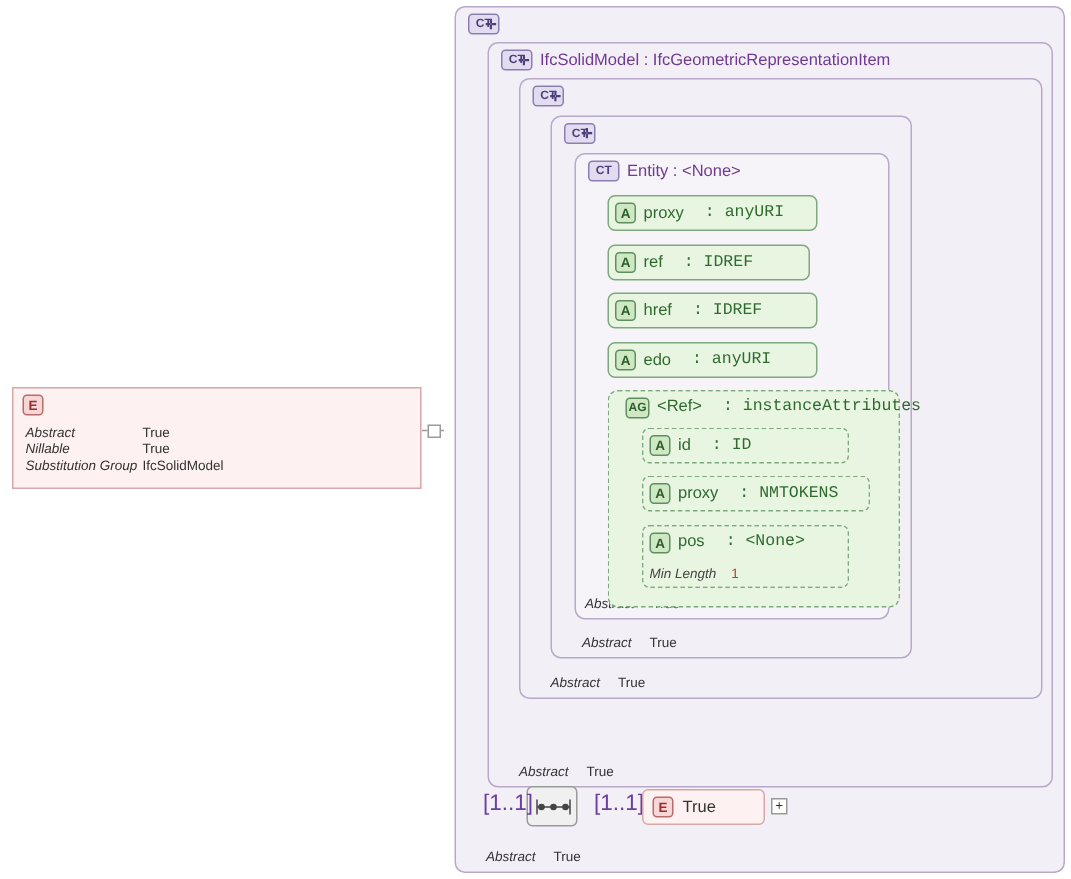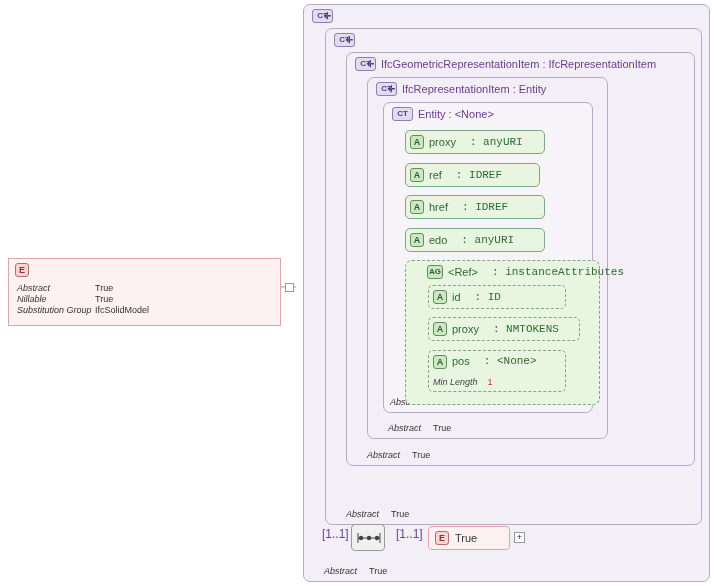--- a/index.html
+++ b/index.html
@@ -124,24 +124,24 @@
   }
   .attr-group {
     position: absolute;
     border: 1px dashed #7ea87e;
     border-radius: 7px;
     background: #e7f5e1;
     box-sizing: border-box;
   }
   .ag-header {
     position: absolute;
-    left: 21px;
+    left: 11px;
     top: 4px;
     display: flex;
-    align-items: center;
+    align-items: flex-start;
     white-space: nowrap;
   }
   .ag-icon {
     width: 16px;
     height: 14px;
     border: 1px solid #5f8f5f;
     border-radius: 3px;
     background: #cfe8c4;
     color: #2d5c2d;
     font-size: 8px;
@@ -252,21 +252,21 @@
   }
   .seq-box {
     position: absolute;
     border: 1px solid #9a9a9a;
     border-radius: 4px;
     background: #f0f0f0;
     box-sizing: border-box;
   }
   .card {
     position: absolute;
-    font-size: 12px;
+    font-size: 15px;
     color: #6a3fa0;
     white-space: nowrap;
   }
   svg.lines {
     position: absolute;
     left: 0; top: 0;
     width: 714px;
     height: 586px;
     pointer-events: none;
   }
@@ -308,42 +308,41 @@
     </div>
     <div class="ct-abstract" style="left:20px; bottom:5px;">
       <span class="lbl">Abstract</span>
       <span class="val">True</span>
     </div>
   </div>
 
   <div class="ct-box" style="left:325px; top:28px; width:377px; height:497px;">
     <div class="ct-header">
       <span class="ct-icon">CT<span class="plus">✛</span></span>
+      <span class="ct-title">IfcSolidModel : IfcGeometricRepresentationItem</span>
     </div>
     <div class="ct-abstract" style="left:20px; bottom:5px;">
       <span class="lbl">Abstract</span>
       <span class="val">True</span>
     </div>
   </div>
 
   <div class="ct-box" style="left:346px; top:52px; width:349px; height:414px;">
     <div class="ct-header">
       <span class="ct-icon">CT<span class="plus">✛</span></span>
-      <span class="ct-title">IfcGeometricRepresentationItem : IfcRepresentationItem</span>
     </div>
     <div class="ct-abstract" style="left:20px; bottom:5px;">
       <span class="lbl">Abstract</span>
       <span class="val">True</span>
     </div>
   </div>
 
   <div class="ct-box" style="left:367px; top:77px; width:241px; height:362px;">
     <div class="ct-header">
       <span class="ct-icon">CT<span class="plus">✛</span></span>
-      <span class="ct-title">IfcRepresentationItem : Entity</span>
     </div>
     <div class="ct-abstract" style="left:20px; bottom:5px;">
       <span class="lbl">Abstract</span>
       <span class="val">True</span>
     </div>
   </div>
 
   <div class="ct-box" style="left:383px; top:102px; width:210px; height:311px; background:#f6f3f9;">
     <div class="ct-header">
       <span class="ct-icon">CT</span>

